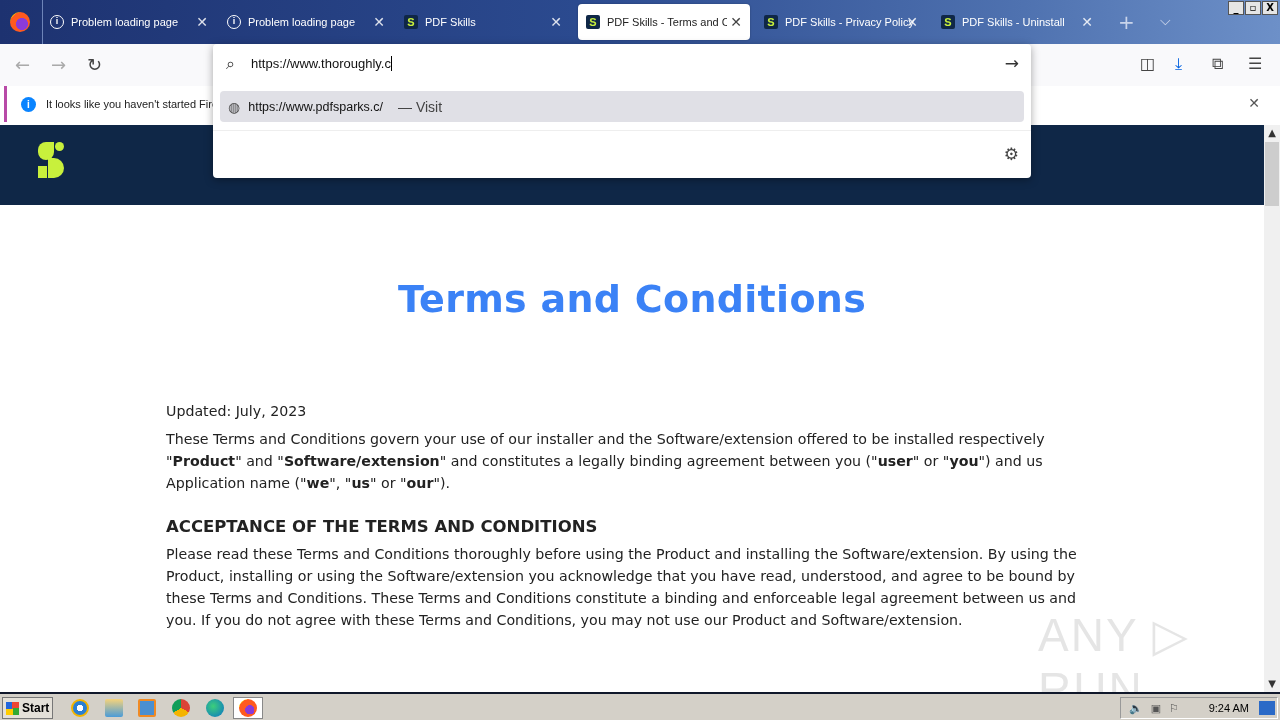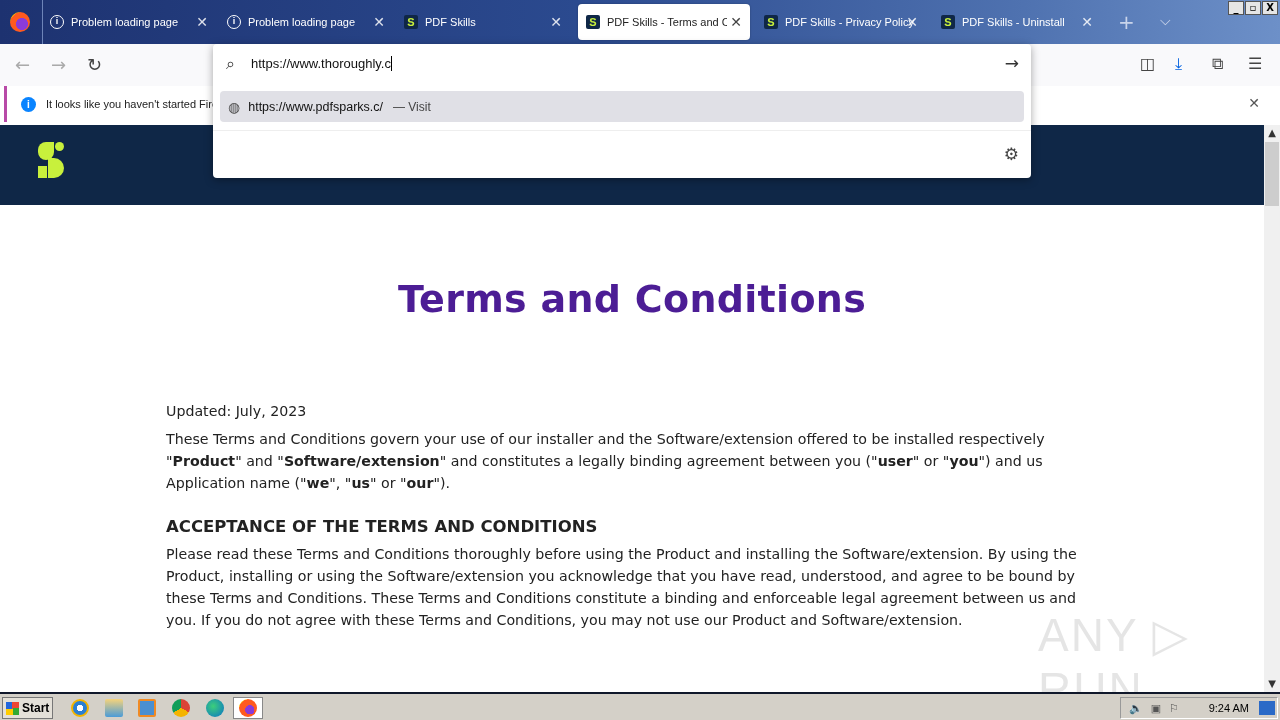--- a/index.html
+++ b/index.html
@@ -28,37 +28,37 @@
 .notif .close{position:absolute;right:14px;top:9px;font-size:14px;color:#555}
 .pageheader{position:absolute;left:0;top:125px;width:1264px;height:80px;background:#0f2747}
 .logo{position:absolute;left:38px;top:142px;display:flex;align-items:center}
 .logo .mark{width:26px;height:38px;position:relative}
 .logo .mark .a{position:absolute;left:0;top:0;width:16px;height:18px;background:#c8f03c;border-radius:9px 0 9px 9px}
 .logo .mark .b{position:absolute;left:10px;top:16px;width:16px;height:20px;background:#c8f03c;border-radius:0 10px 10px 0}
 .logo .mark .c{position:absolute;left:0;top:24px;width:9px;height:12px;background:#c8f03c}
 .logo .mark .d{position:absolute;left:17px;top:0;width:9px;height:9px;background:#c8f03c;border-radius:50%}
 .logo .txt{color:#c8f03c;font-size:38px;margin-left:12px;font-family:"Liberation Sans",sans-serif}
 .content{position:absolute;left:0;top:205px;width:1264px;height:487px;background:#fff;overflow:hidden;font-family:"DejaVu Sans",sans-serif;color:#222}
-.title{position:absolute;left:0;width:1264px;top:72px;text-align:center;font-size:38px;font-weight:bold;color:#4c1d95;letter-spacing:.3px}
+.title{position:absolute;left:0;width:1264px;top:72px;text-align:center;font-size:38px;font-weight:bold;color:#3b82f6;letter-spacing:.3px}
 .body{position:absolute;left:166px;width:935px;top:195px;font-size:14.2px;line-height:22px;color:#222}
 .body p{margin-bottom:6px}
 .body h2{font-size:16.5px;font-weight:bold;margin-top:22px;margin-bottom:5px;color:#222}
 .scrollbar{position:absolute;left:1264px;top:125px;width:16px;height:567px;background:#f0f0f0}
 .scrollbar .up{position:absolute;top:0;width:16px;height:16px;font-size:10px;text-align:center;line-height:16px;color:#333}
 .scrollbar .thumb{position:absolute;top:17px;left:1px;width:14px;height:64px;background:#cdcdcd}
 .scrollbar .dn{position:absolute;bottom:0;width:16px;height:16px;font-size:10px;text-align:center;line-height:16px;color:#333}
 .popup{position:absolute;left:213px;top:44px;width:818px;height:134px;background:#fff;border-radius:4px;box-shadow:0 2px 8px rgba(0,0,0,.35)}
 .urlrow{position:absolute;left:0;top:0;width:818px;height:40px}
 .urlrow .search{position:absolute;left:13px;top:10px;font-size:16px;color:#333}
 .urlrow .url{position:absolute;left:38px;top:12px;font-size:13px;color:#111;font-family:"Liberation Sans",sans-serif}
 .urlrow .caret{display:inline-block;width:1px;height:15px;background:#000;vertical-align:-3px}
 .urlrow .go{position:absolute;right:12px;top:9px;font-size:17px;color:#333}
 .sug{position:absolute;left:7px;top:47px;width:804px;height:31px;background:#e0e0e6;border-radius:4px;display:flex;align-items:center;font-family:"Liberation Sans",sans-serif;font-size:12.5px;color:#111}
 .sug .globe{margin:0 8px 0 8px;font-size:14px;color:#444}
-.sug .visit{font-size:12px;color:#444;margin-left:10px}
+.sug .visit{font-size:14px;color:#444;margin-left:15px}
 .divider{position:absolute;left:0;top:86px;width:818px;height:1px;background:#eee}
 .engines{position:absolute;left:0;top:87px;width:818px;height:47px;display:flex;align-items:center;font-family:"Liberation Sans",sans-serif}
 .engines .lbl{font-size:12px;color:#555;margin-left:13px;width:152px}
 .eng{width:40px;text-align:center;font-size:14px;font-weight:bold}
 .gear{position:absolute;right:12px;top:14px;font-size:17px;color:#444}
 .taskbar{position:absolute;left:0;top:692px;width:1280px;height:28px;background:#d4d0c8;border-top:2px solid #0f172a}
 .start{position:absolute;left:2px;top:3px;width:51px;height:22px;border:1px solid #777;background:#e4e0d8;font-weight:bold;font-size:12px;font-family:"Liberation Sans",sans-serif;display:flex;align-items:center;padding-left:3px}
 .start .win{width:13px;height:13px;margin-right:3px;background:conic-gradient(#e43 0 25%,#3a3 0 50%,#fc0 0 75%,#26d 0)}
 .tbico{position:absolute;top:5px;width:18px;height:18px;border-radius:50%}
 .tbactive{position:absolute;left:233px;top:3px;width:30px;height:22px;background:#fff;border:1px solid #888}

